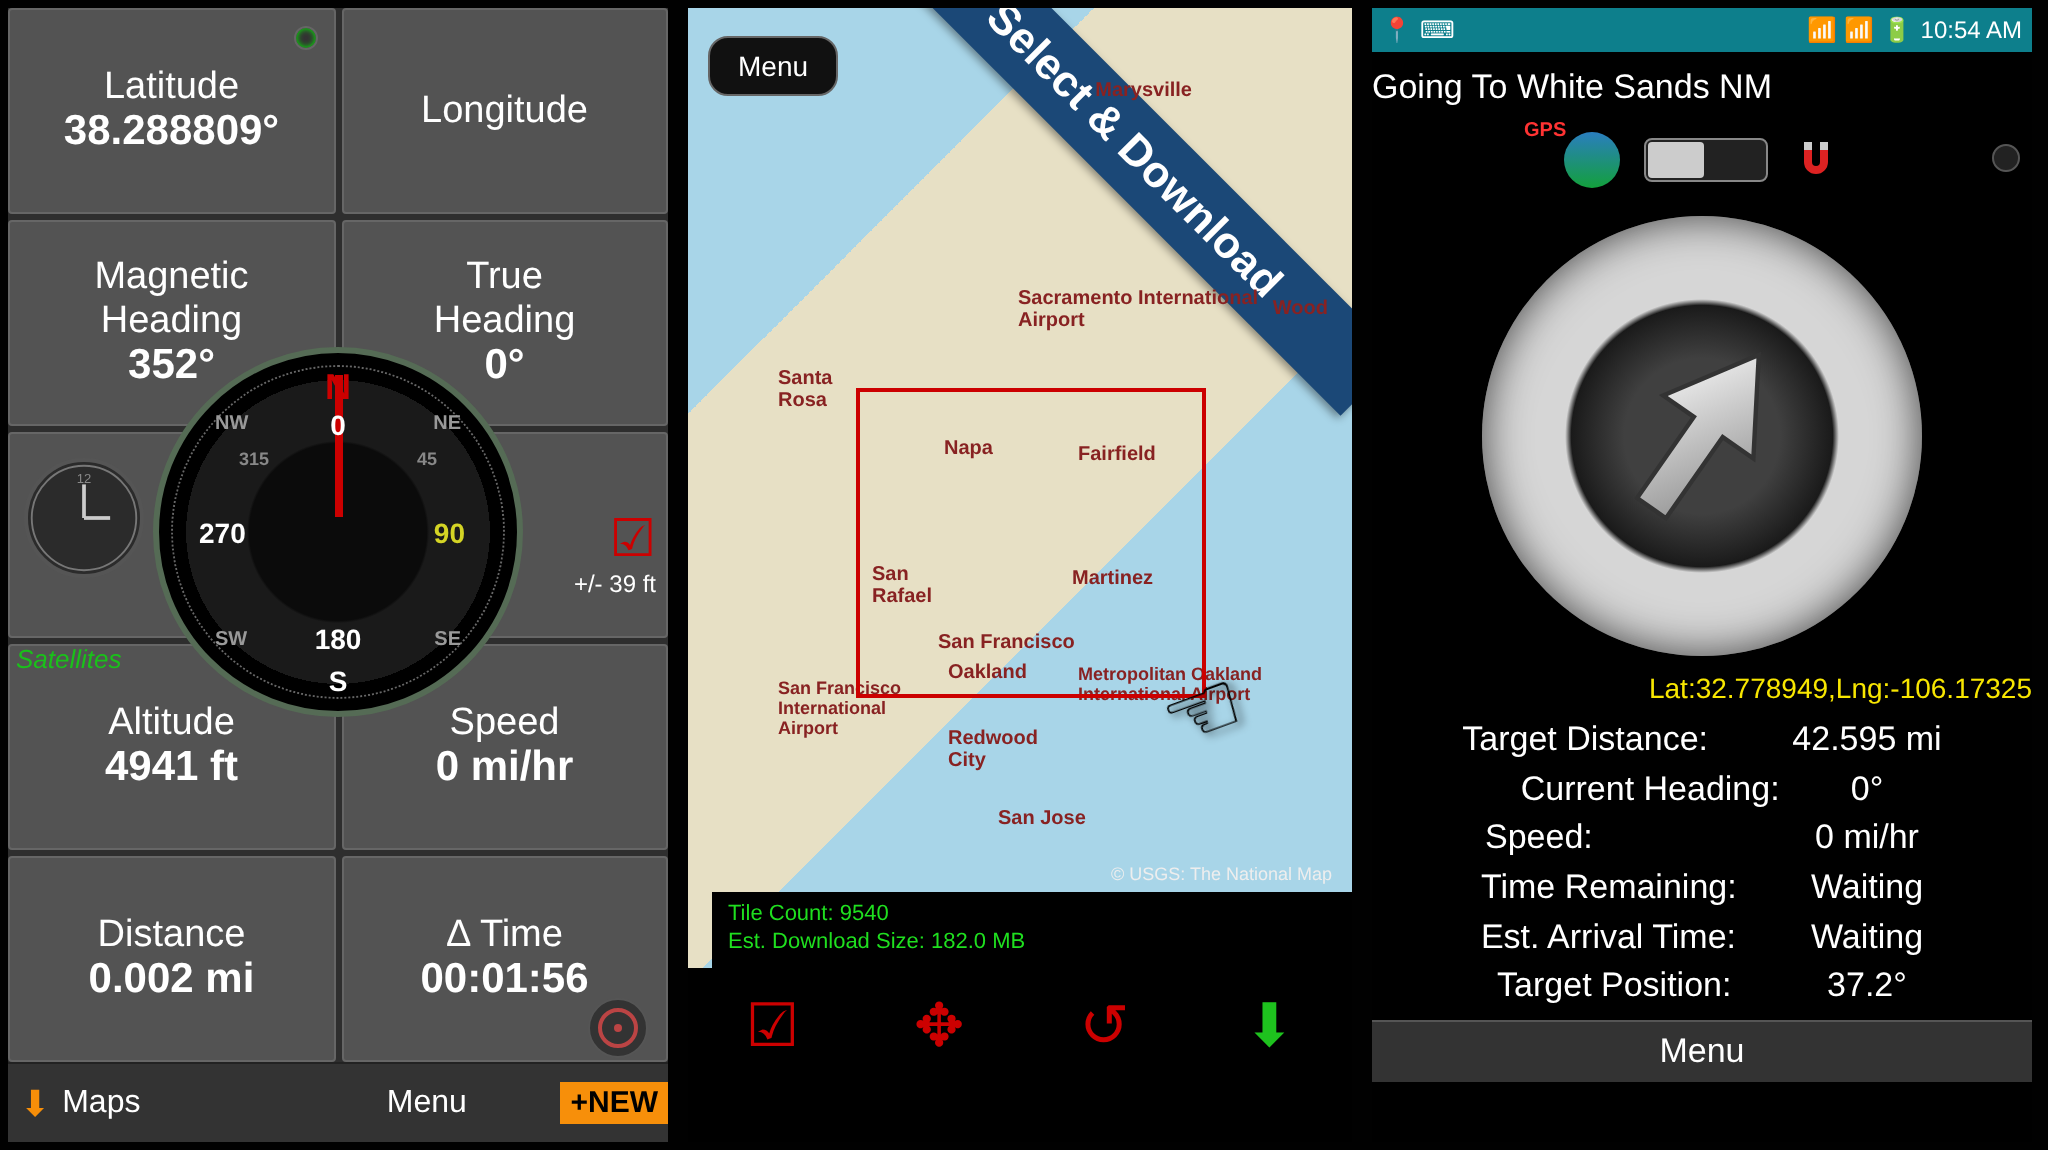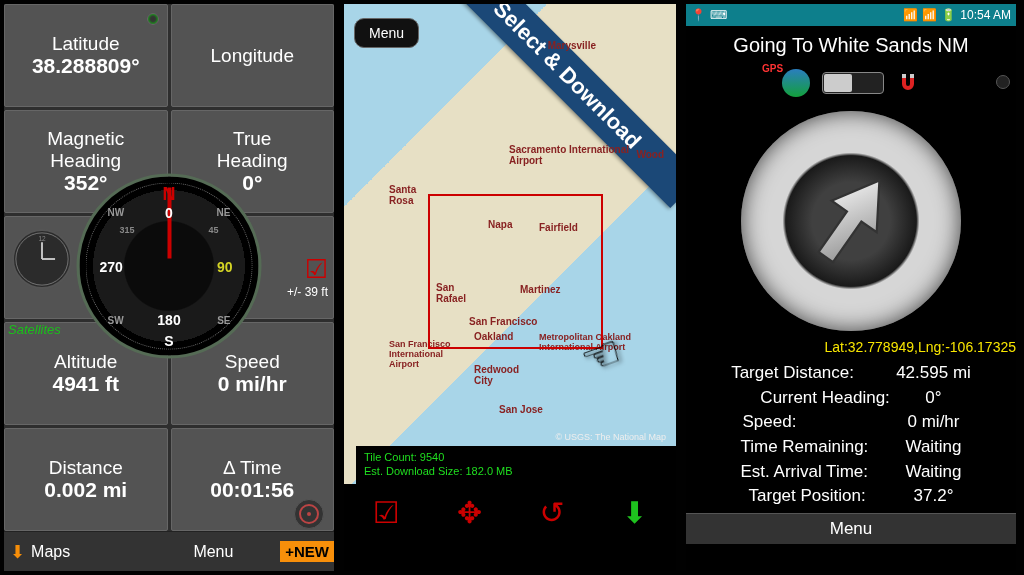--- a/index.html
+++ b/index.html
@@ -42,21 +42,21 @@
 .maplabel { position:absolute; font-size:10px; color:#822; font-weight:bold;}
 .mapfoot { position:absolute; left:0; right:0; bottom:0; height:38px; background:#000; color:#1fdf1f; font-size:11px; padding:4px 8px; line-height:1.3;margin-left:12px;}
 .toolbar2 { height:55px; background:#000; display:flex; justify-content:space-around; align-items:center; padding-top:2px;}
 .toolbar2 span { color:#c00; font-size:30px; }
 .toolbar2 .dl { color:#1ec21e; }
 .usgs { position:absolute; right:10px; bottom:42px; color:#eee; font-size:9px;}
 
 
 .status { height:22px; background:#0d7f8c; display:flex; align-items:center; justify-content:flex-end; color:#fff; font-size:12px; padding:0 5px; gap:4px;}
 .status .left { margin-right:auto; display:flex; gap:4px;}
-.title3 { background:#000; color:#fff; text-align:center; font-size:20px; padding:8px 0;}
+.title3 { background:#000; color:#fff; font-size:17px; padding:8px 0;}
 .icons3 { height:36px; background:#000; display:flex; align-items:center; justify-content:center; gap:12px; position:relative;}
 .globe { width:28px; height:28px; border-radius:50%; background:linear-gradient(#2a7ebf,#13a03c);}
 .gpstxt { color:#f33; font-size:10px; font-weight:bold; position:absolute; left:76px; top:-2px;}
 .toggle { width:62px; height:22px; background:#222; border-radius:4px; border:1px solid #888; position:relative;}
 .toggle::before { content:""; position:absolute; left:1px; top:1px; width:28px; height:18px; background:#ccc; border-radius:2px;}
 .magnet { width:24px; height:24px;}
 .led3 { position:absolute; right:6px; top:10px; width:14px; height:14px; border-radius:50%; background:#222; border:1px solid #555;}
 .bigcomp { margin:10px auto 4px; width:220px; height:220px; border-radius:50%; background:radial-gradient(circle,#404040 0 25%,#1a1a1a 42%,#d6d6d6 44% 72%,#3a3a3a 74% 100%); display:flex; align-items:center; justify-content:center; box-shadow:0 0 0 3px #000, inset 0 0 22px rgba(0,0,0,.7);}
 .bigcomp .arrow3 { transform:rotate(35deg);}
 .latlng { color:#f8e600; background:#000; text-align:right; font-size:14px; padding:4px 0;}
@@ -161,25 +161,25 @@
   <div class="map">
     <div class="menu2">Menu</div>
     <div class="ribbon">Select &amp; Download</div>
 
     <span class="maplabel" style="top:36px;right:80px">Marysville</span>
     <span class="maplabel" style="top:145px;right:12px">Wood</span>
     <span class="maplabel" style="top:140px;left:165px;white-space:pre-line;text-align:left">Sacramento International
 Airport</span>
     <span class="maplabel" style="top:180px;left:45px;white-space:pre-line">Santa
 Rosa</span>
-    <span class="maplabel" style="top:215px;left:144px">Napa</span>
+    <span class="maplabel" style="top:215px;left:128px">Napa</span>
     <span class="maplabel" style="top:218px;left:195px">Fairfield</span>
     <span class="maplabel" style="top:278px;left:92px;white-space:pre-line">San
 Rafael</span>
-    <span class="maplabel" style="top:280px;left:176px">Martinez</span>
+    <span class="maplabel" style="top:280px;left:192px">Martinez</span>
     <span class="maplabel" style="top:312px;left:125px;font-weight:bold">San Francisco</span>
     <span class="maplabel" style="top:327px;left:130px">Oakland</span>
     <span class="maplabel" style="top:335px;left:45px;white-space:pre-line;font-size:9px">San Francisco
 International
 Airport</span>
     <span class="maplabel" style="top:328px;left:195px;white-space:pre-line;font-size:9px">Metropolitan Oakland
 International Airport</span>
     <span class="maplabel" style="top:360px;left:130px;white-space:pre-line">Redwood
 City</span>
     <span class="maplabel" style="top:400px;left:155px">San Jose</span>

